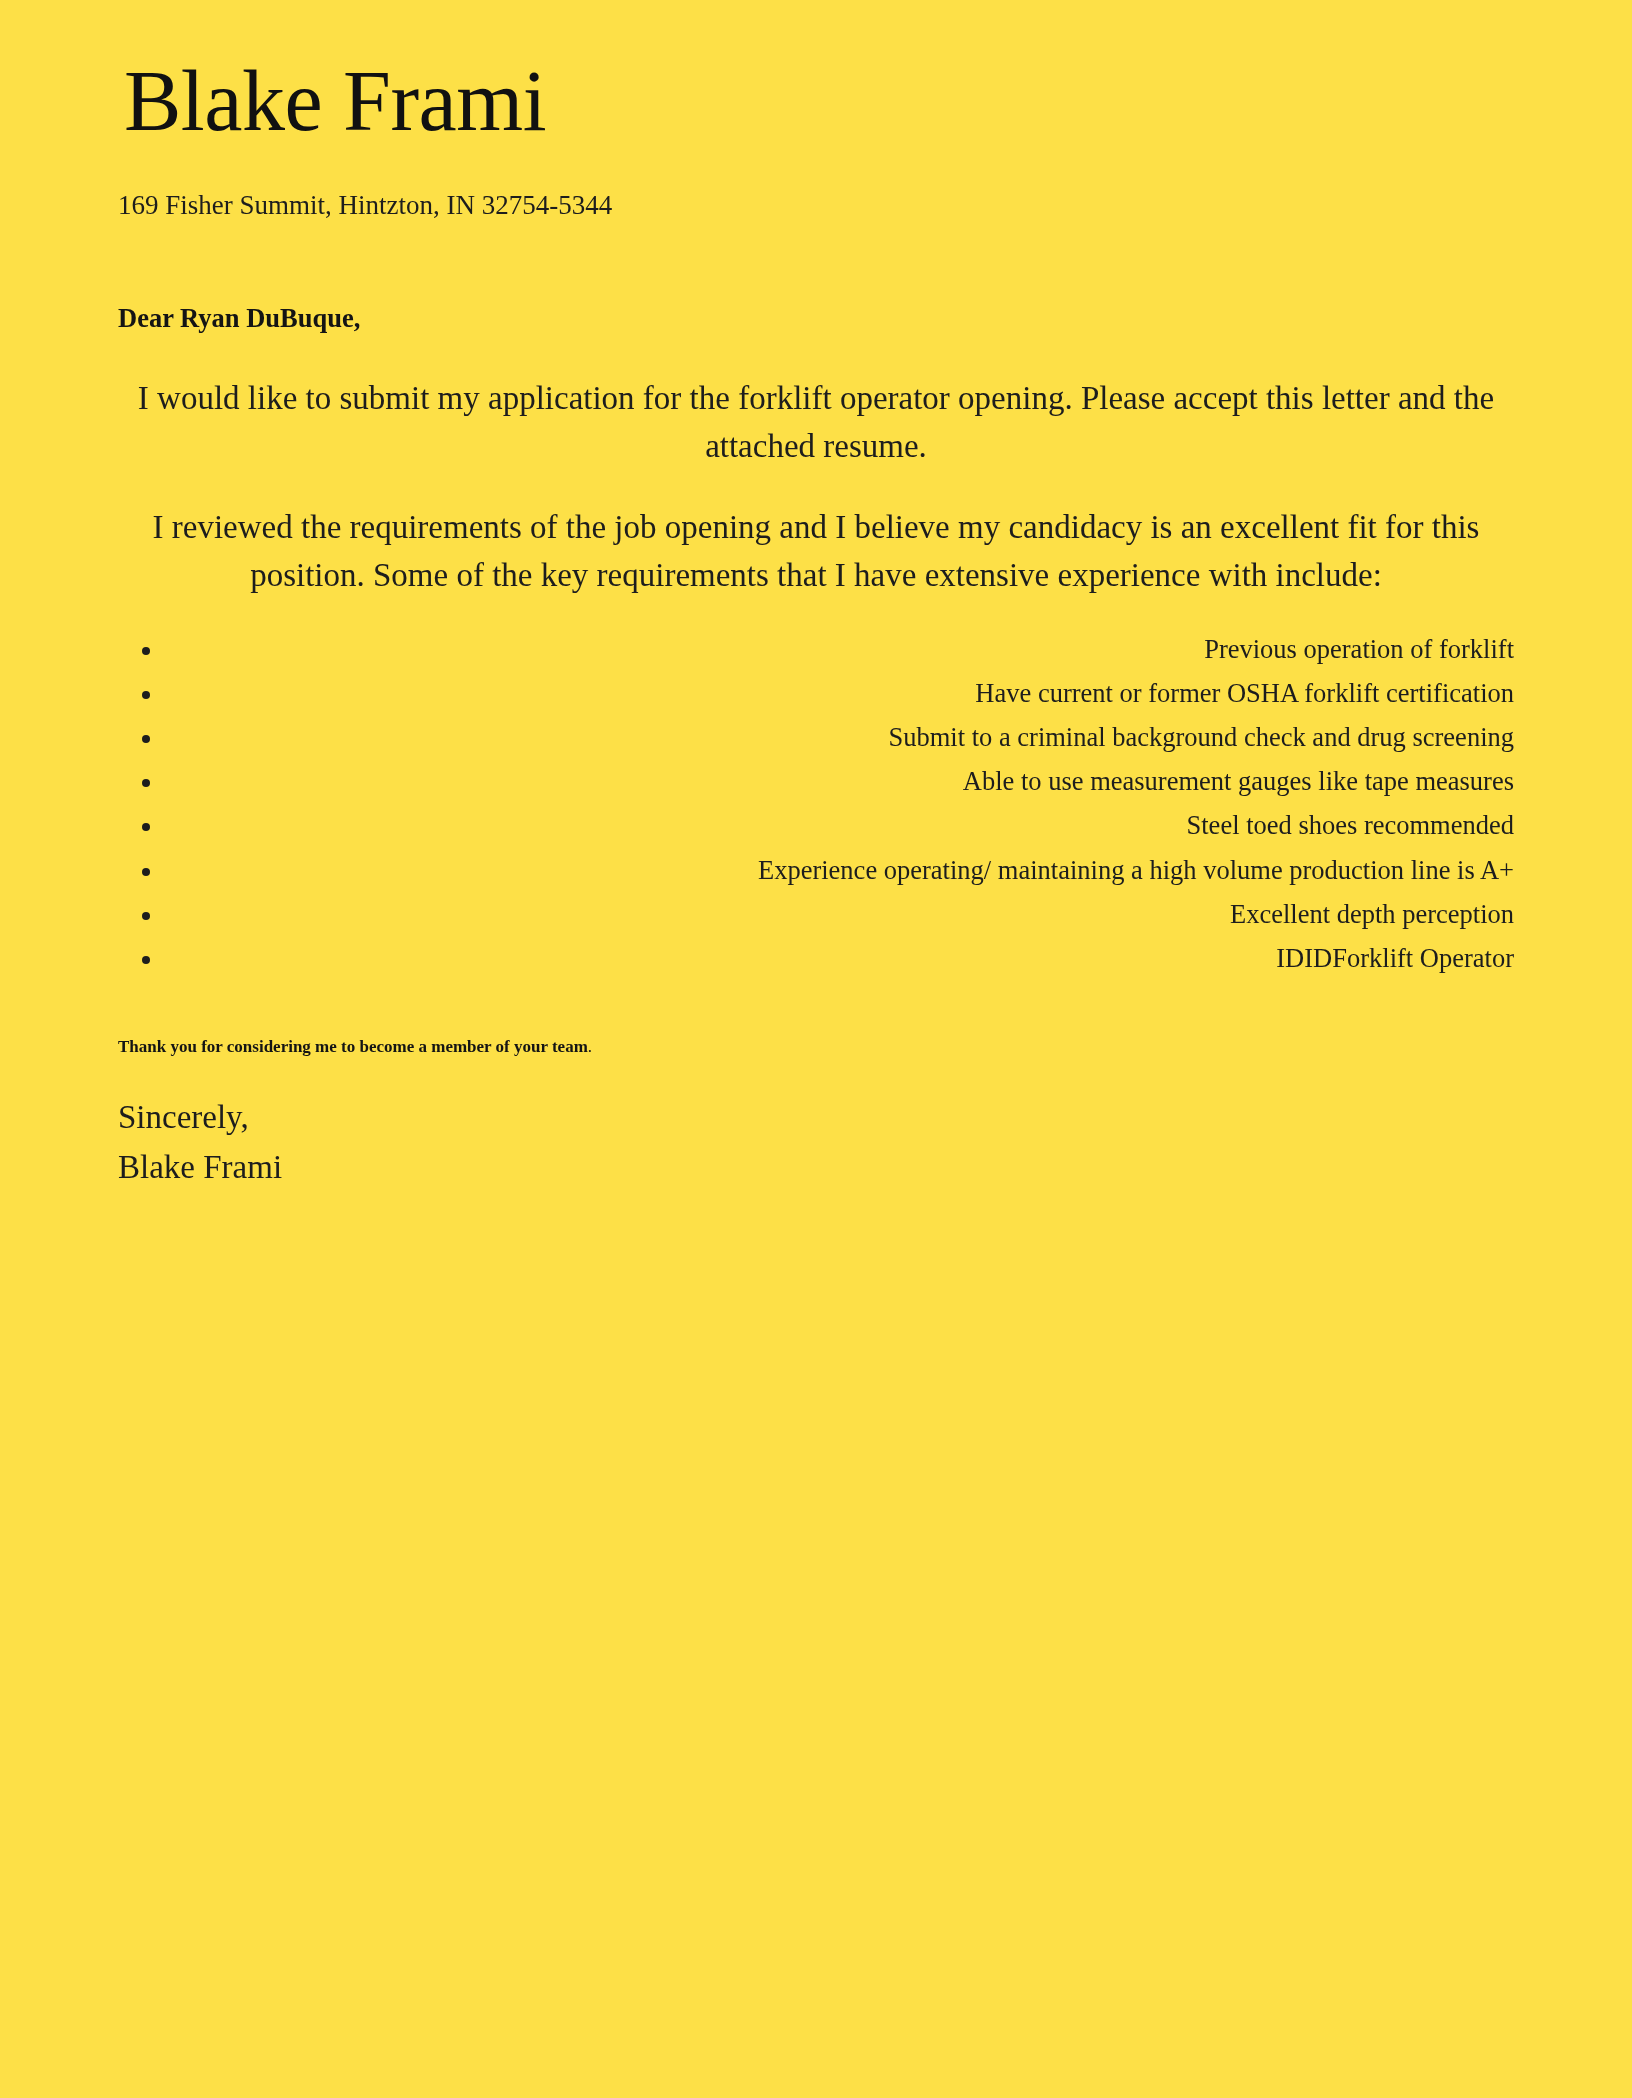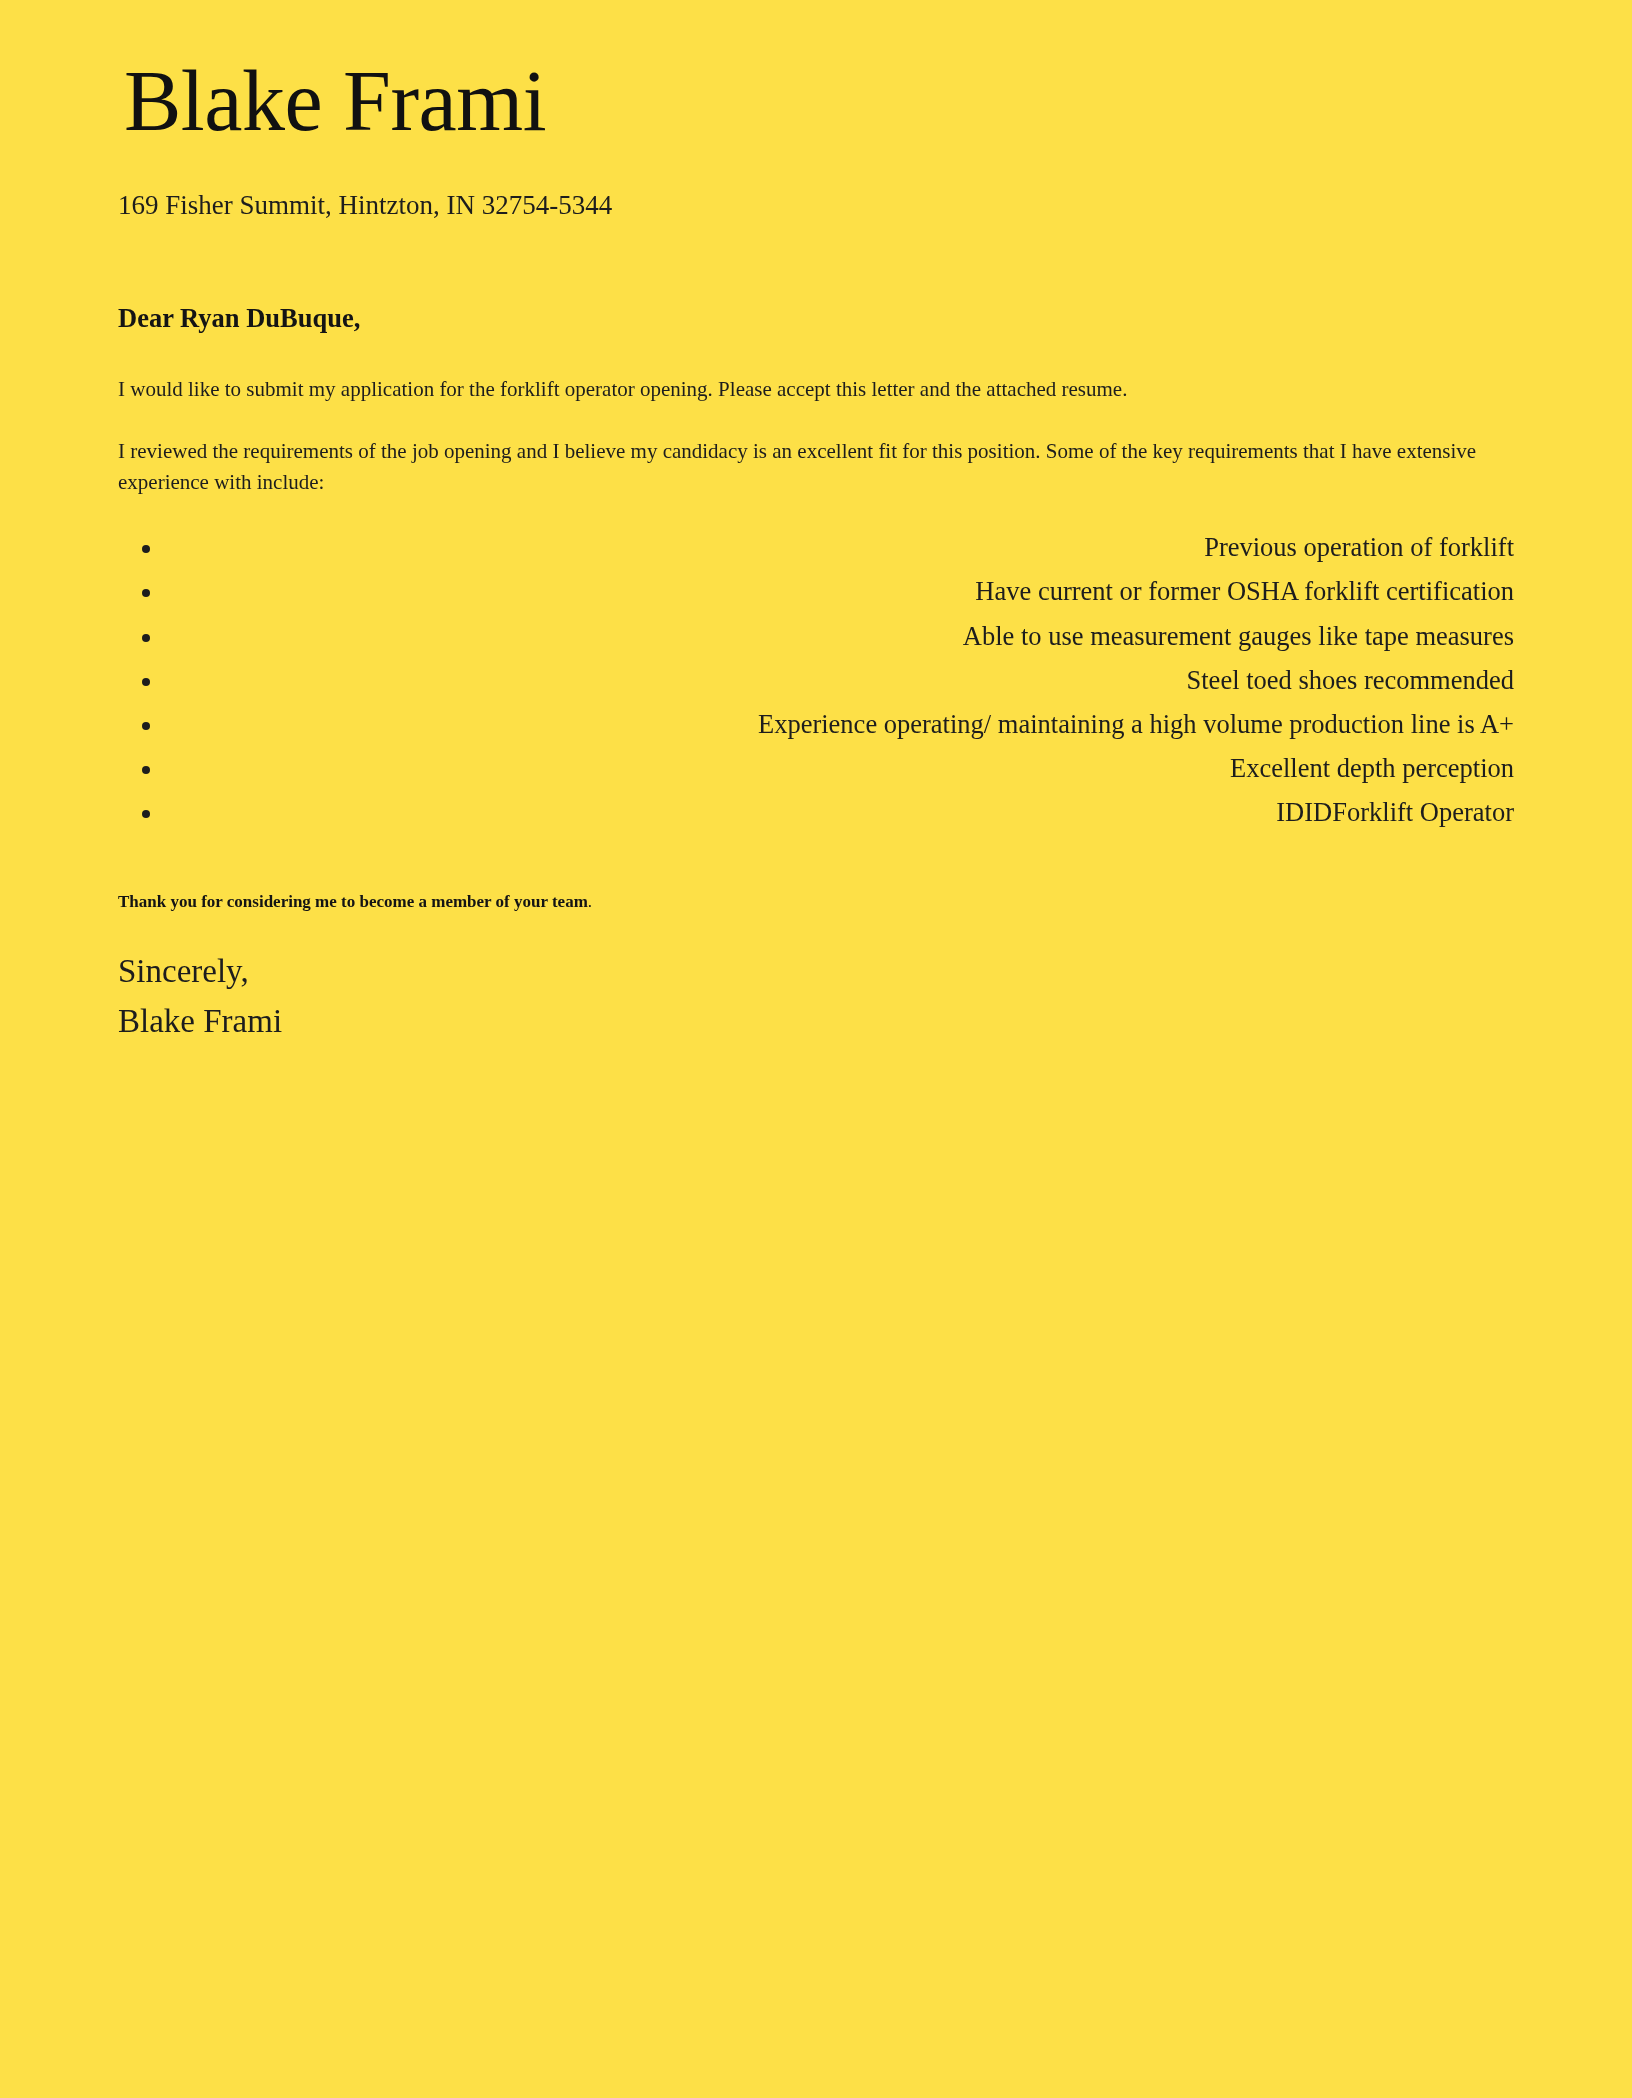--- a/index.html
+++ b/index.html
@@ -45,26 +45,27 @@
     margin-top: 76px;
   }
   .salutation {
     font-size: 26.5px;
     font-weight: 700;
     line-height: 1.45;
     margin: 0 0 36px 0;
     color: #141414;
   }
   .para {
-    font-size: 21px;
+    font-size: 33px;
     font-weight: 400;
     line-height: 1.47;
     margin: 0 0 32px 0;
     color: #1d1d1d;
     max-width: 1400px;
+    text-align: center;
   }
   .req-list {
     list-style: none;
     margin: 34px 0 0 0;
     padding: 0;
     text-align: right;
   }
   .req-list li {
     position: relative;
     font-size: 26.5px;
@@ -120,20 +121,21 @@
       <p class="salutation">Dear Ryan DuBuque,</p>
 
       <p class="para">I would like to submit my application for the forklift operator opening. Please accept this letter and the attached resume.</p>
 
 
       <p class="para">I reviewed the requirements of the job opening and I believe my candidacy is an excellent fit for this position. Some of the key requirements that I have extensive experience with include:</p>
 
       <ul class="req-list">
         <li>Previous operation of forklift</li>
         <li>Have current or former OSHA forklift certification</li>
+        <li>Submit to a criminal background check and drug screening</li>
         <li>Able to use measurement gauges like tape measures</li>
         <li>Steel toed shoes recommended</li>
         <li>Experience operating/ maintaining a high volume production line is A+</li>
         <li>Excellent depth perception</li>
         <li>IDIDForklift Operator</li>
       </ul>
 
       <p class="closing-thanks"><span>Thank you for considering me to become a member of your team</span><span class="dot">.</span></p>
 
       <div class="signoff">

